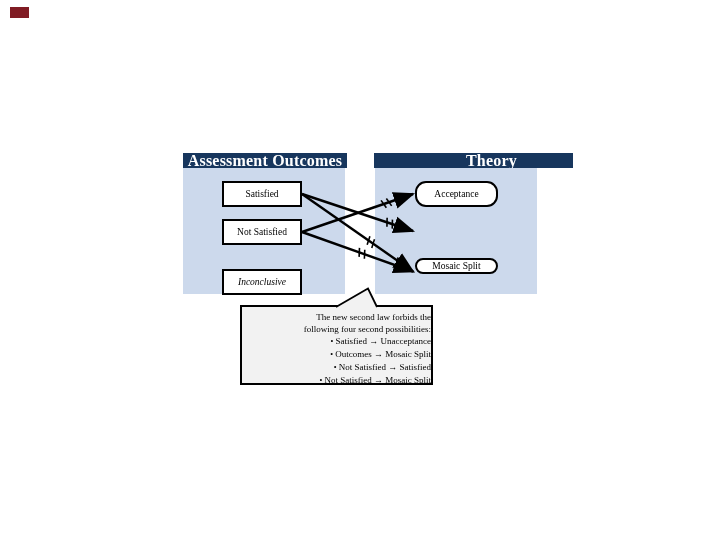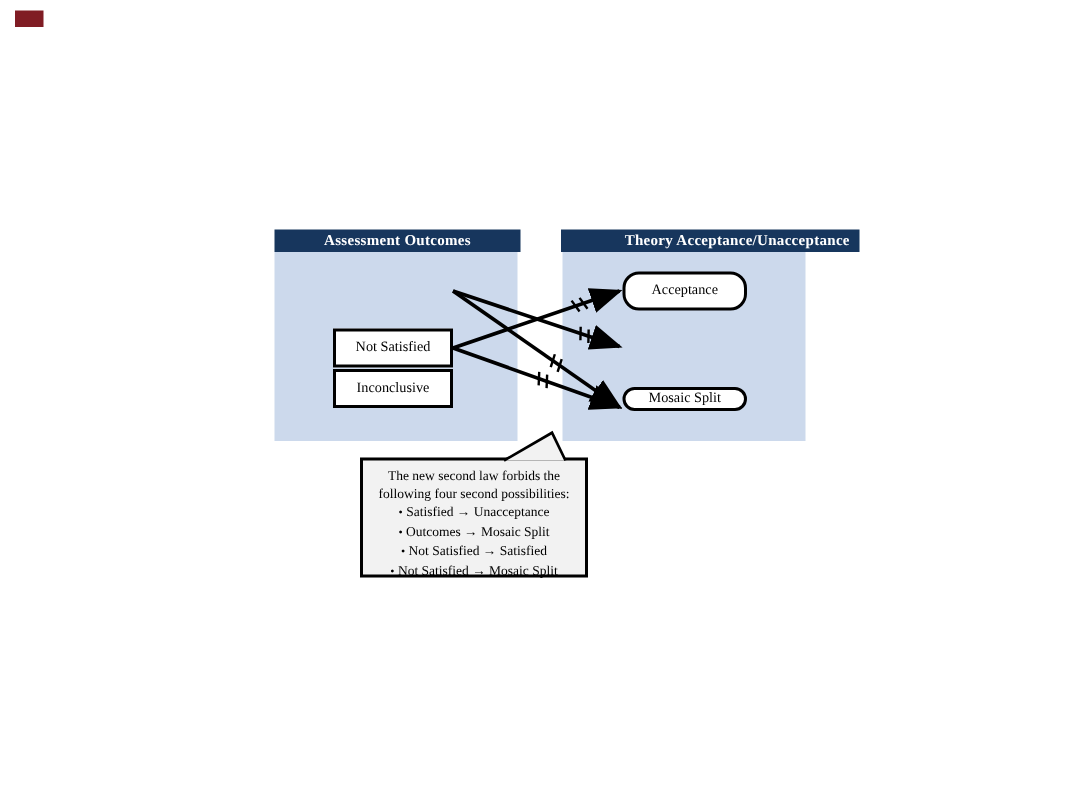--- a/index.html
+++ b/index.html
@@ -1,50 +1,53 @@
 <!DOCTYPE html>
 <html><head>
 <meta charset="utf-8">
 <style>
   html,body{margin:0;padding:0;background:#ffffff;}
   .stage{position:relative;width:720px;height:540px;background:#ffffff;overflow:hidden;
          font-family:"Liberation Serif","DejaVu Serif",serif;color:#000;}
   .accent{position:absolute;left:10px;top:7px;width:19px;height:11px;}
   .hdr{position:absolute;height:15px;line-height:15px;text-align:center;color:#fff;
-       font-weight:bold;font-size:10px;letter-spacing:.2px;}
+       font-weight:bold;font-size:16px;letter-spacing:.2px;}
   .hdr.l{left:183px;top:153px;width:164px;}
   .hdr.r{left:374px;top:153px;width:163px;padding-left:36px;}
   .panel{position:absolute;top:168px;height:126px;}
   .panel.l{left:183px;width:162px;}
   .panel.r{left:375px;width:162px;}
   .node{position:absolute;background:#fff;border:2px solid #000;box-sizing:border-box;
         display:flex;align-items:center;justify-content:center;font-size:9.5px;}
   .lnode{left:222px;width:80px;height:26px;}
   .rnode{left:415px;width:83px;border-radius:11px;}
-  .n-sat{top:181px;} .n-not{top:219px;} .n-inc{top:246px;}
+  .n-sat{top:181px;} .n-not{top:219px;} .n-inc{top:269px;font-style:italic;}
   .n-acc{top:181px;height:26px;} .n-una{top:218px;height:26px;} .n-mos{top:258px;height:16px;}
-  .callout{position:absolute;left:240px;top:305px;width:152px;height:80px;
-           border:2px solid #000;box-sizing:border-box;text-align:center;
+  .callout{position:absolute;left:240px;top:305px;width:193px;height:80px;
+           border:2px solid #000;box-sizing:border-box;text-align:right;
            font-size:9px;line-height:12px;padding-top:4px;}
   .callout .bullet{font-size:8px;}
   svg.overlay{position:absolute;left:0;top:0;pointer-events:none;}
 </style>
 </head>
 <body>
 
 <div class="stage">
 
   <div class="accent" style="background: rgb(128, 28, 36);"></div>
 
   <div class="hdr l" style="background: rgb(23, 54, 93);">Assessment Outcomes</div>
   <div class="hdr r" style="background: rgb(23, 54, 93);">Theory Acceptance/Unacceptance</div>
 
   <div class="panel l" style="background: rgb(204, 217, 236);"></div>
   <div class="panel r" style="background: rgb(204, 217, 236);"></div>
 
+  <div class="node lnode n-sat">
+    <span>Satisfied</span>
+  </div>
   <div class="node lnode n-not">
     <span>Not Satisfied</span>
   </div>
   <div class="node lnode n-inc">
     <span>Inconclusive</span>
   </div>
 
   <div class="node rnode n-acc">
     <span>Acceptance</span>
   </div>

